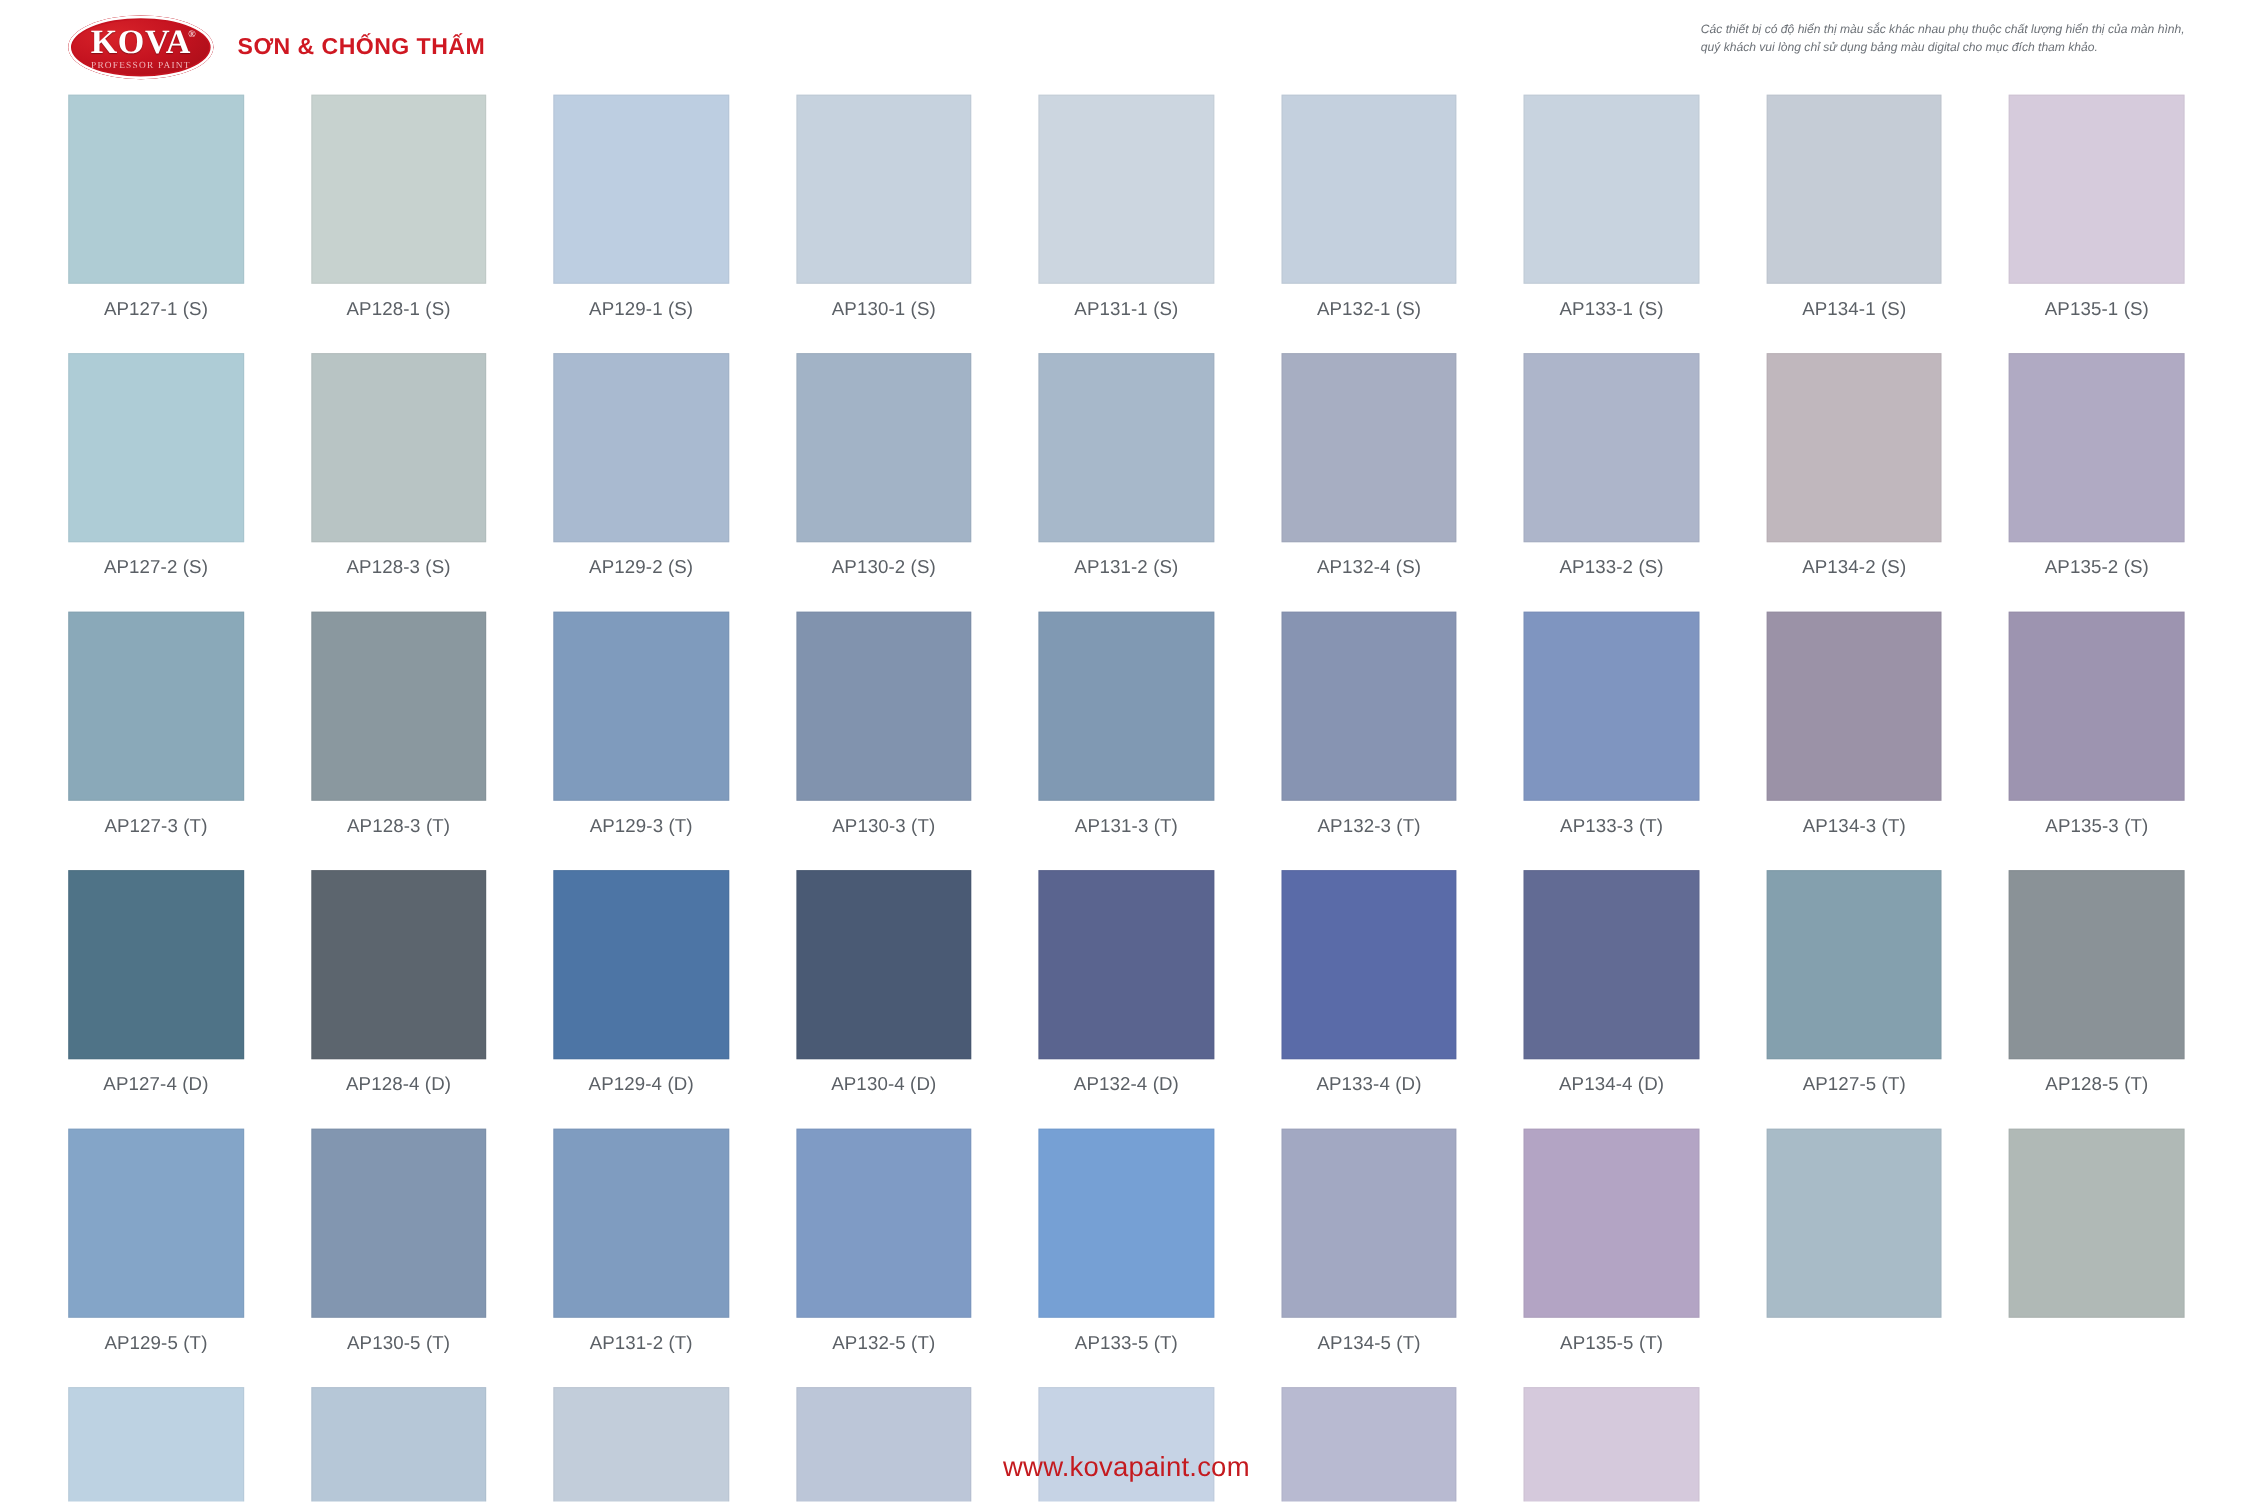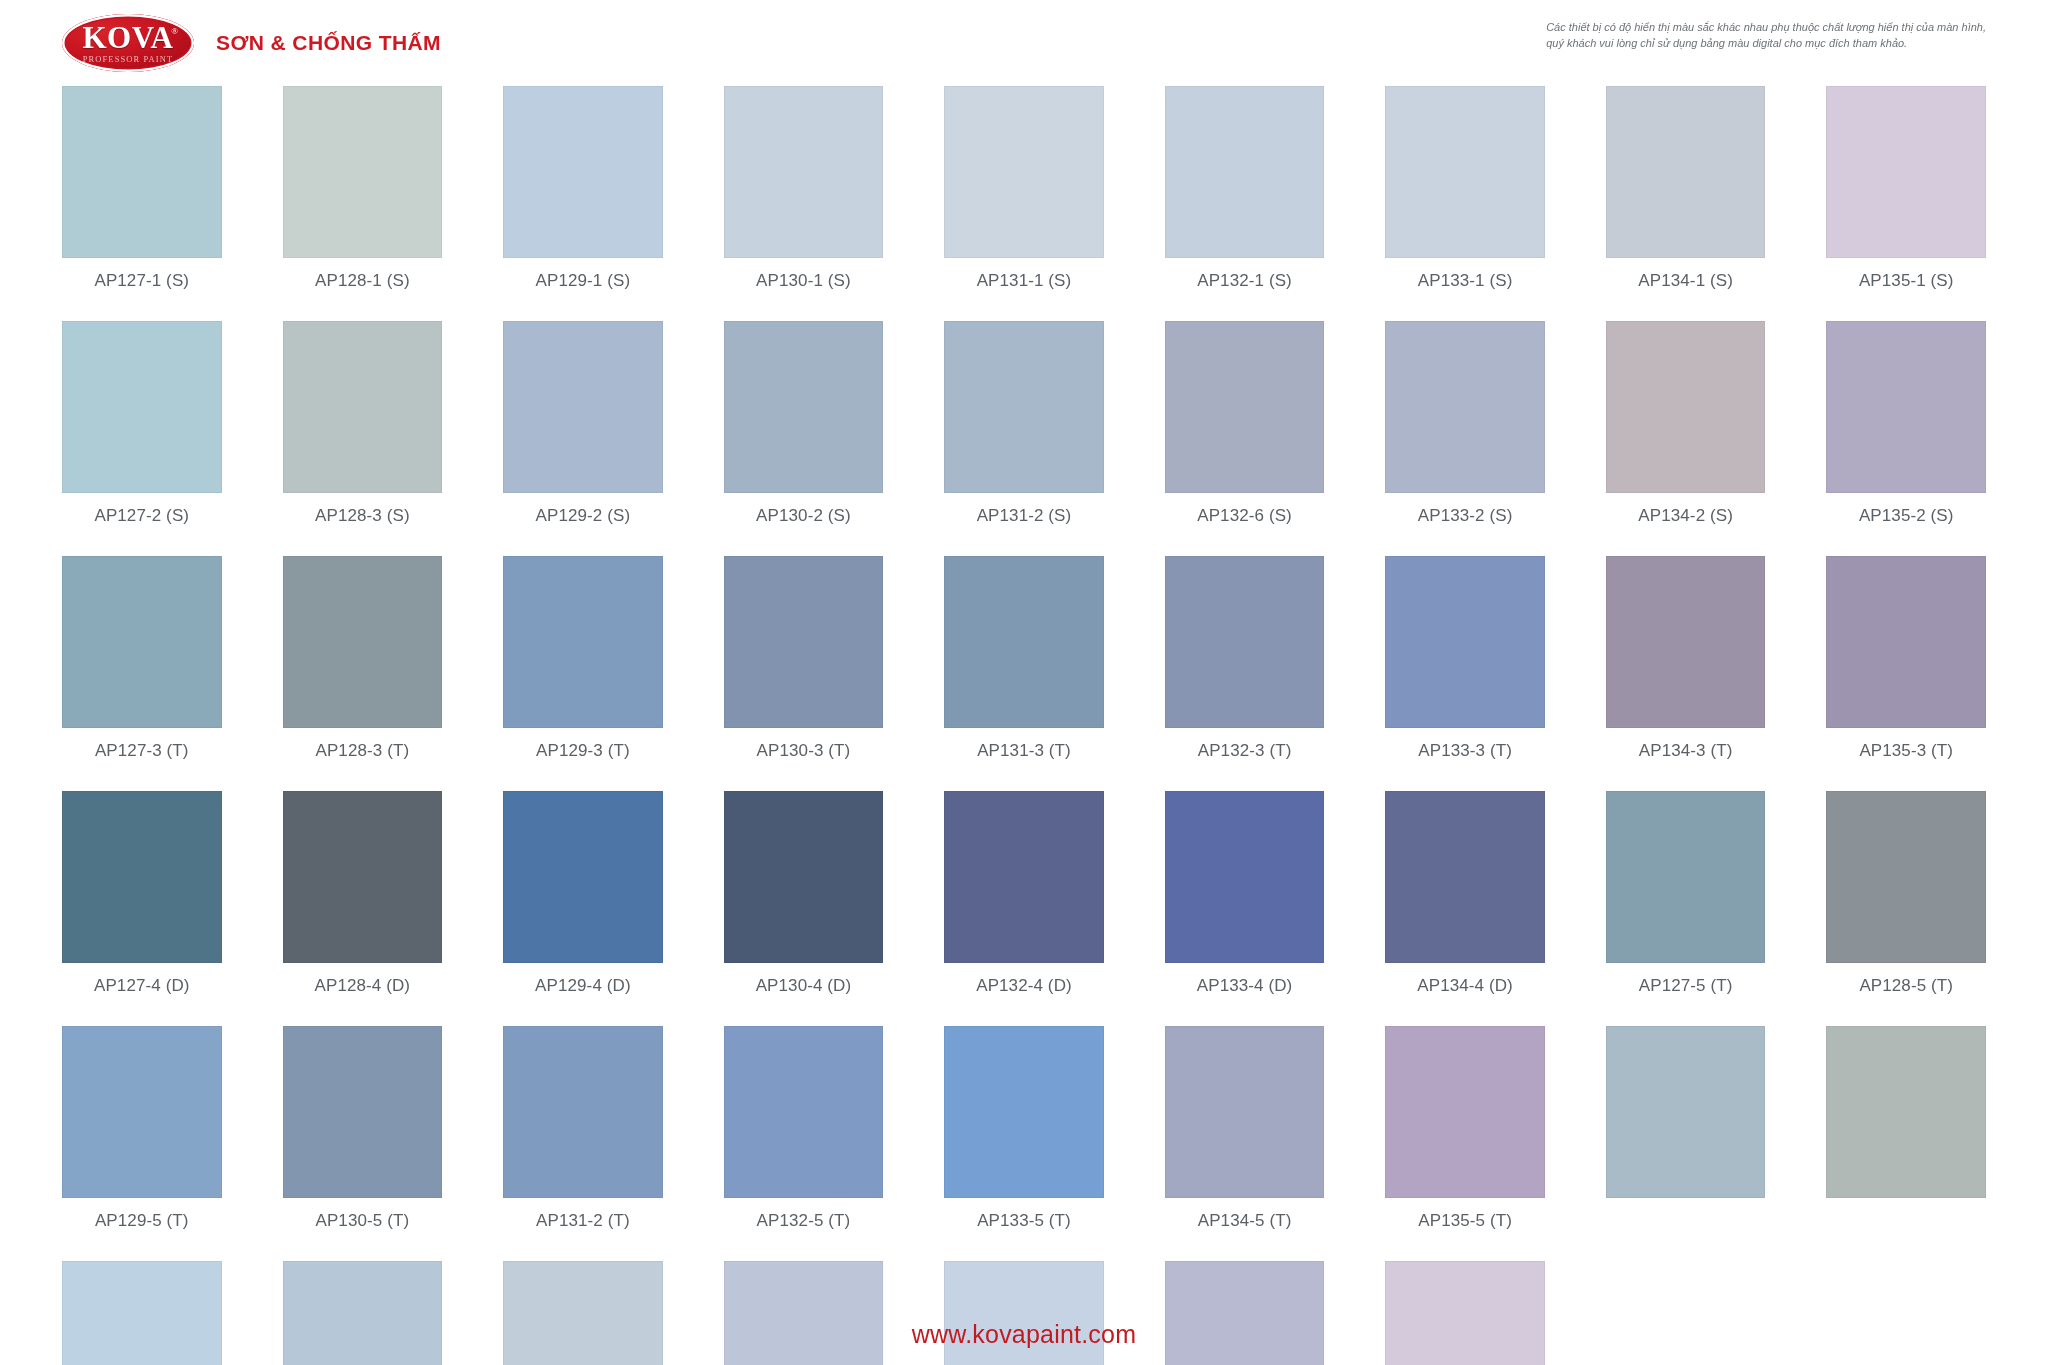--- a/index.html
+++ b/index.html
@@ -219,21 +219,21 @@
       <div class="cell">
         <div class="swatch" style="background: rgb(162, 179, 198);"></div>
         <div class="swatch-label">AP130-2 (S)</div>
       </div>
       <div class="cell">
         <div class="swatch" style="background: rgb(167, 184, 202);"></div>
         <div class="swatch-label">AP131-2 (S)</div>
       </div>
       <div class="cell">
         <div class="swatch" style="background: rgb(167, 174, 194);"></div>
-        <div class="swatch-label">AP132-6 (S)</div>
+        <div class="swatch-label">AP132-4 (S)</div>
       </div>
       <div class="cell">
         <div class="swatch" style="background: rgb(173, 181, 202);"></div>
         <div class="swatch-label">AP133-2 (S)</div>
       </div>
       <div class="cell">
         <div class="swatch" style="background: rgb(192, 183, 189);"></div>
         <div class="swatch-label">AP134-2 (S)</div>
       </div>
       <div class="cell">

